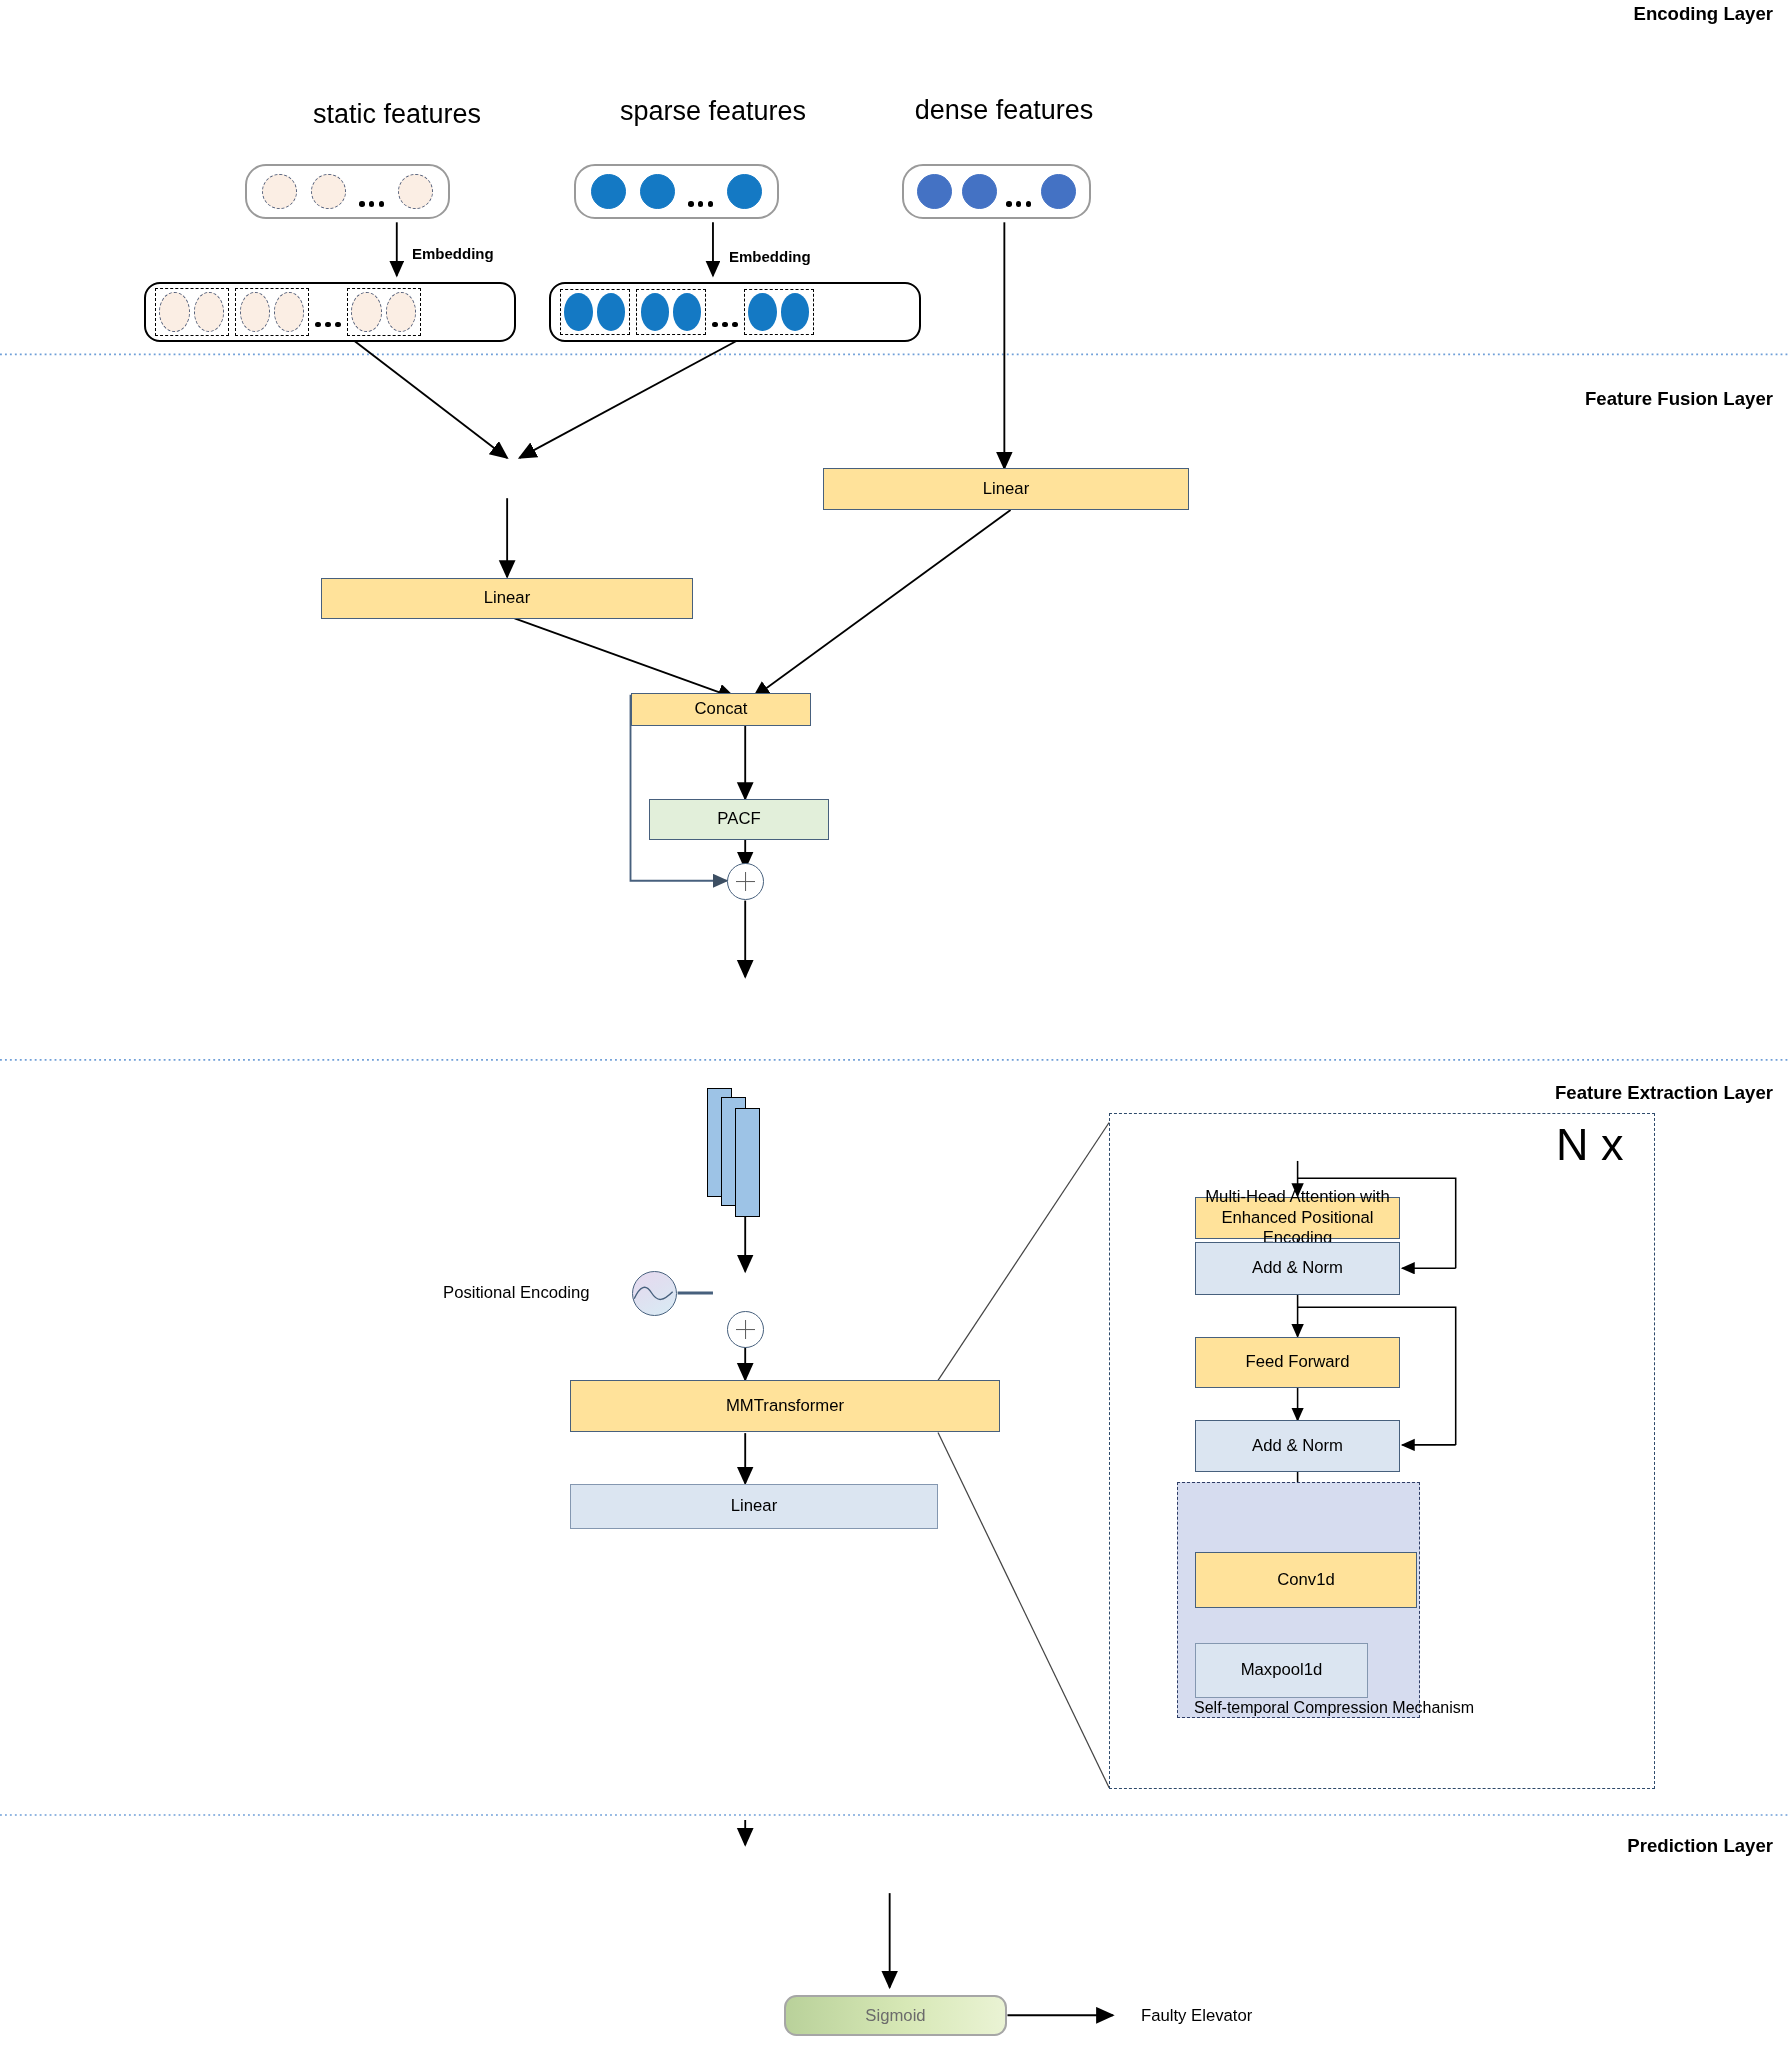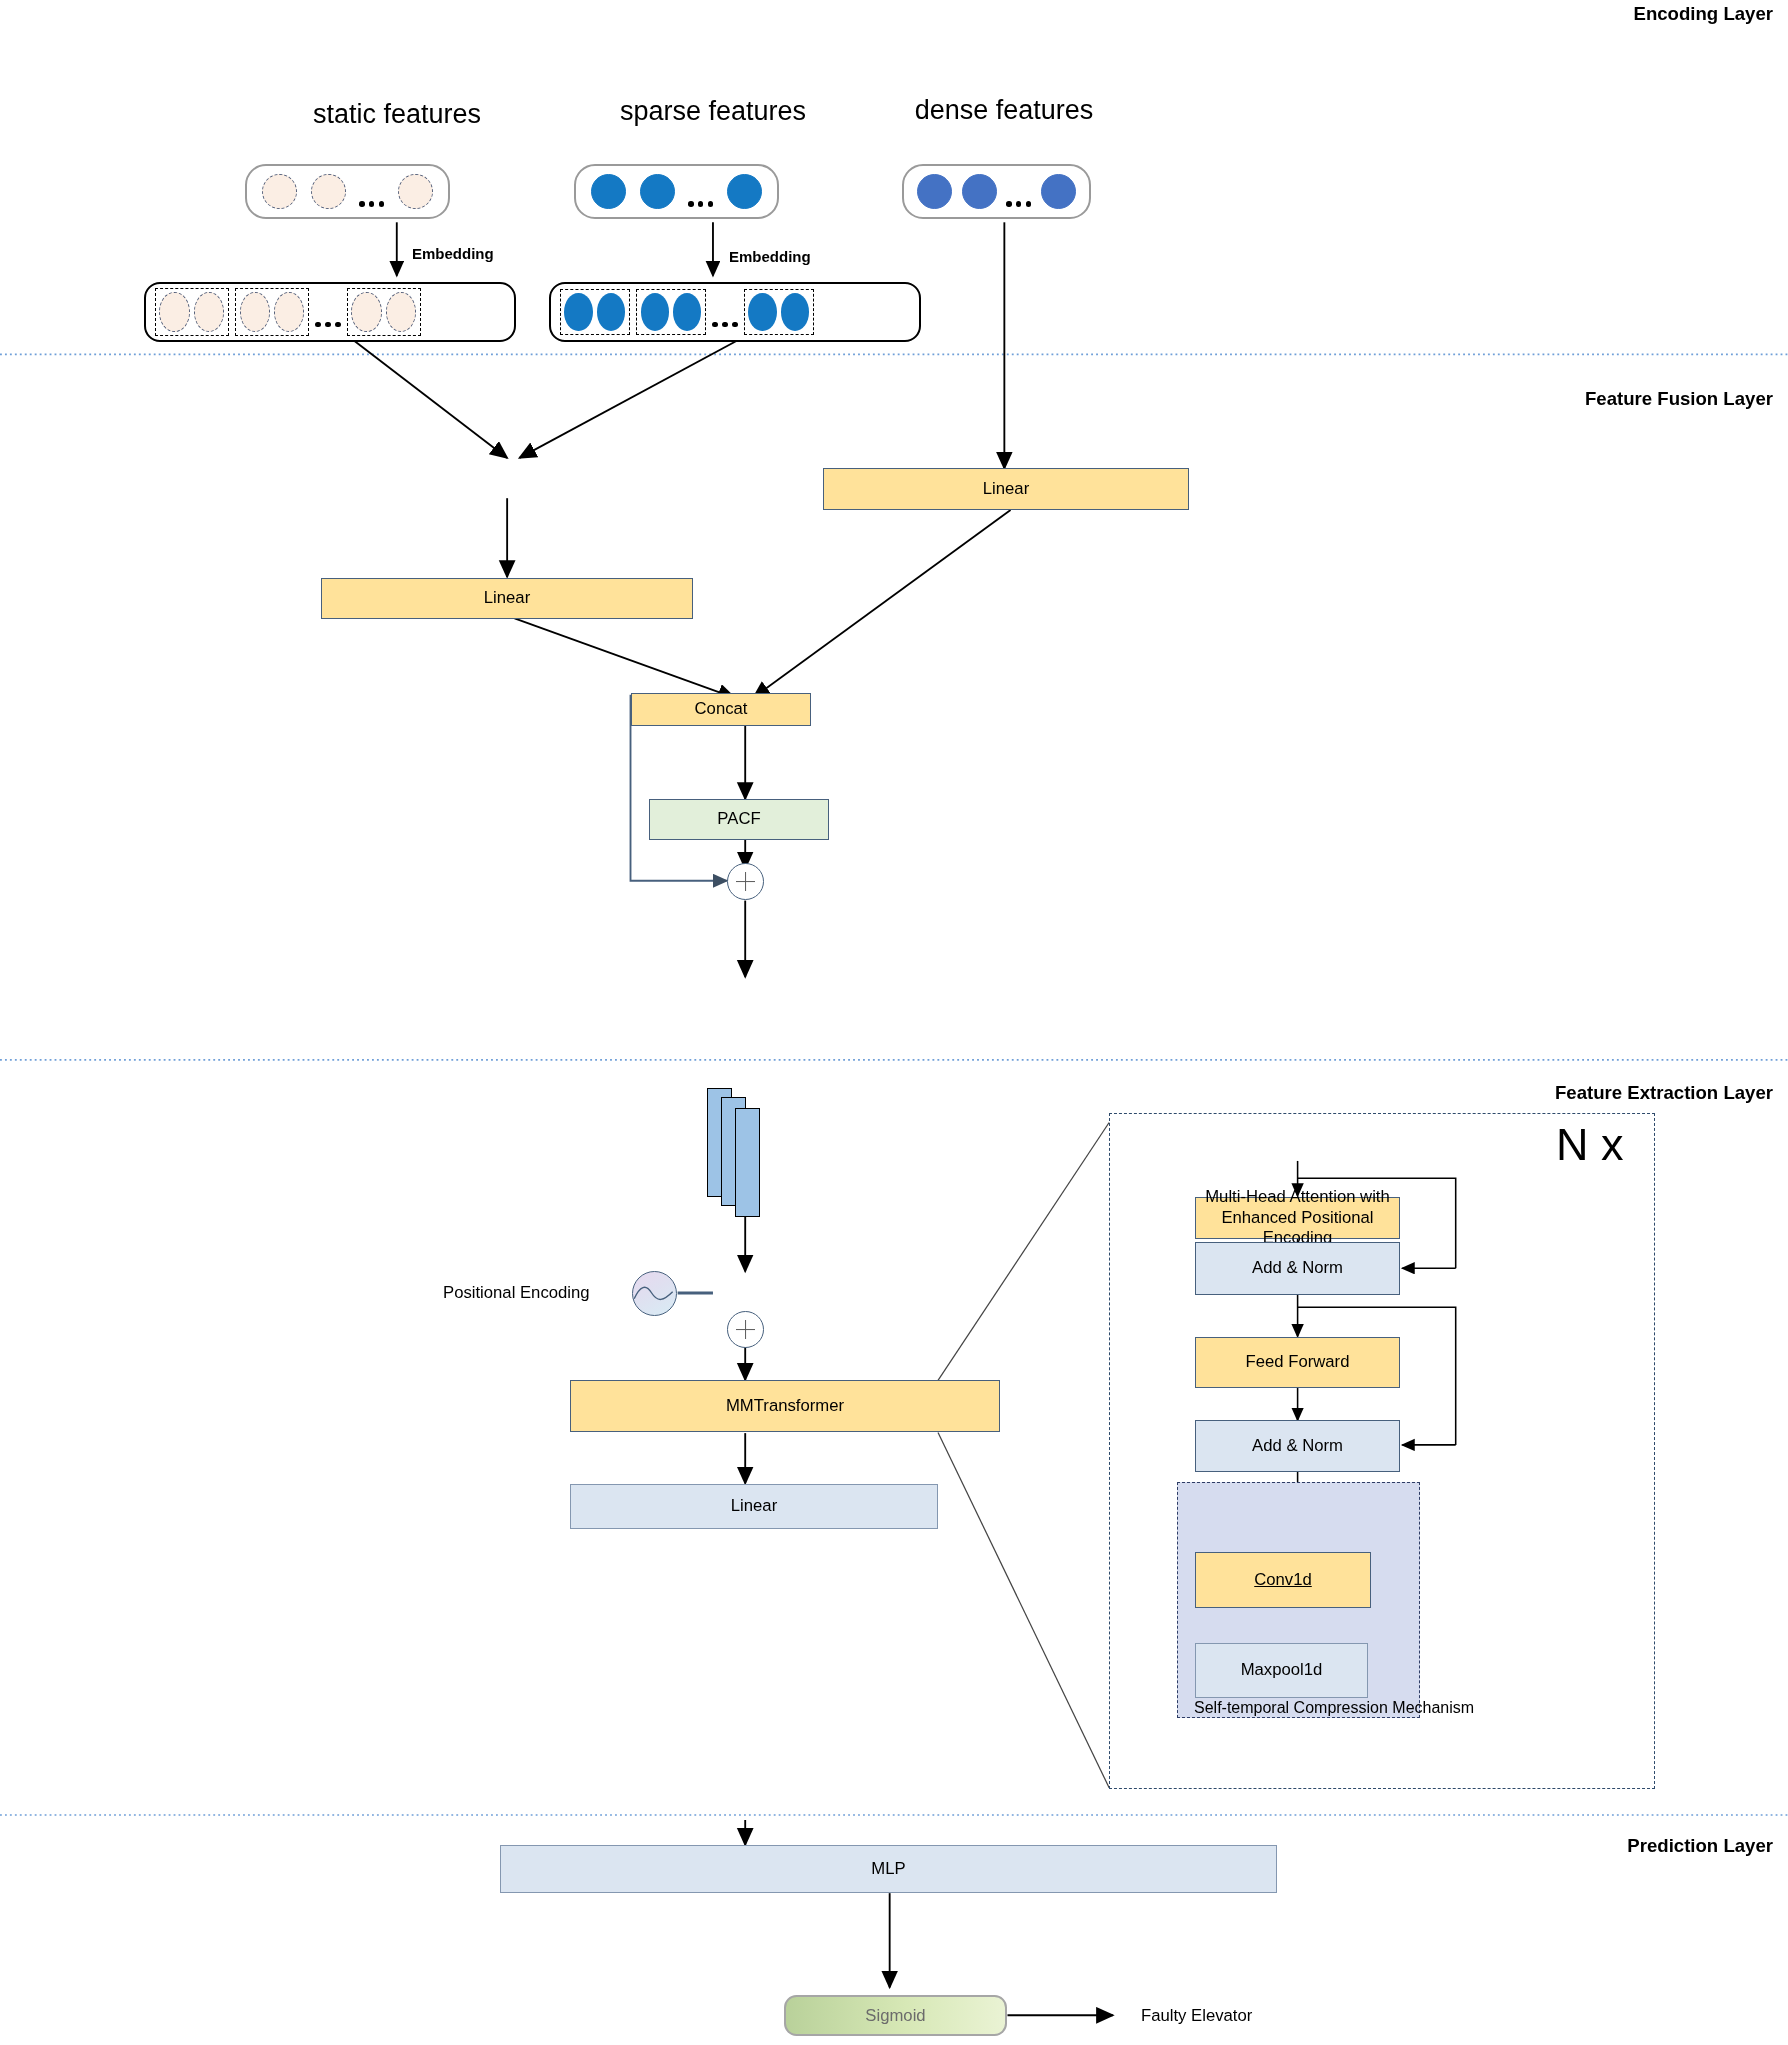--- a/index.html
+++ b/index.html
@@ -369,24 +369,23 @@
   <div class="abs box yellow" style="left:1195px;top:1197px;width:205px;height:42px;white-space:pre-line;">Multi-Head Attention with
 Enhanced Positional Encoding</div>
 
   <div class="abs box blue" style="left:1195px;top:1242px;width:205px;height:53px;">Add &amp; Norm</div>
 
   <div class="abs box yellow" style="left:1195px;top:1337px;width:205px;height:51px;">Feed Forward</div>
 
   <div class="abs box blue" style="left:1195px;top:1420px;width:205px;height:52px;">Add &amp; Norm</div>
 
   <div class="abs dashbox filled" style="left:1177px;top:1482px;width:243px;height:236px;"></div>
-  <div class="abs box yellow" style="left:1195px;top:1552px;width:176px;height:56px;text-decoration:underline;">Conv1d</div>
+  <div class="abs box yellow" style="left:1195px;top:1552px;width:222px;height:56px;">Conv1d</div>
   <div class="abs box plainblue" style="left:1195px;top:1643px;width:173px;height:55px;">Maxpool1d</div>
   <div class="abs stcm-label" style="left:1194px;top:1699px;">Self-temporal Compression Mechanism</div>
 
-  <div class="abs box plainblue" style="left:500px;top:1845px;width:777px;height:48px;">MLP</div>
 
   <div class="abs sigmoid" style="left:784px;top:1995px;width:223px;height:41px;">Sigmoid</div>
 
   <div class="abs outlabel" style="left:1141px;top:2006px;">Faulty Elevator</div>
 
 </div>
 
 
 </body></html>

